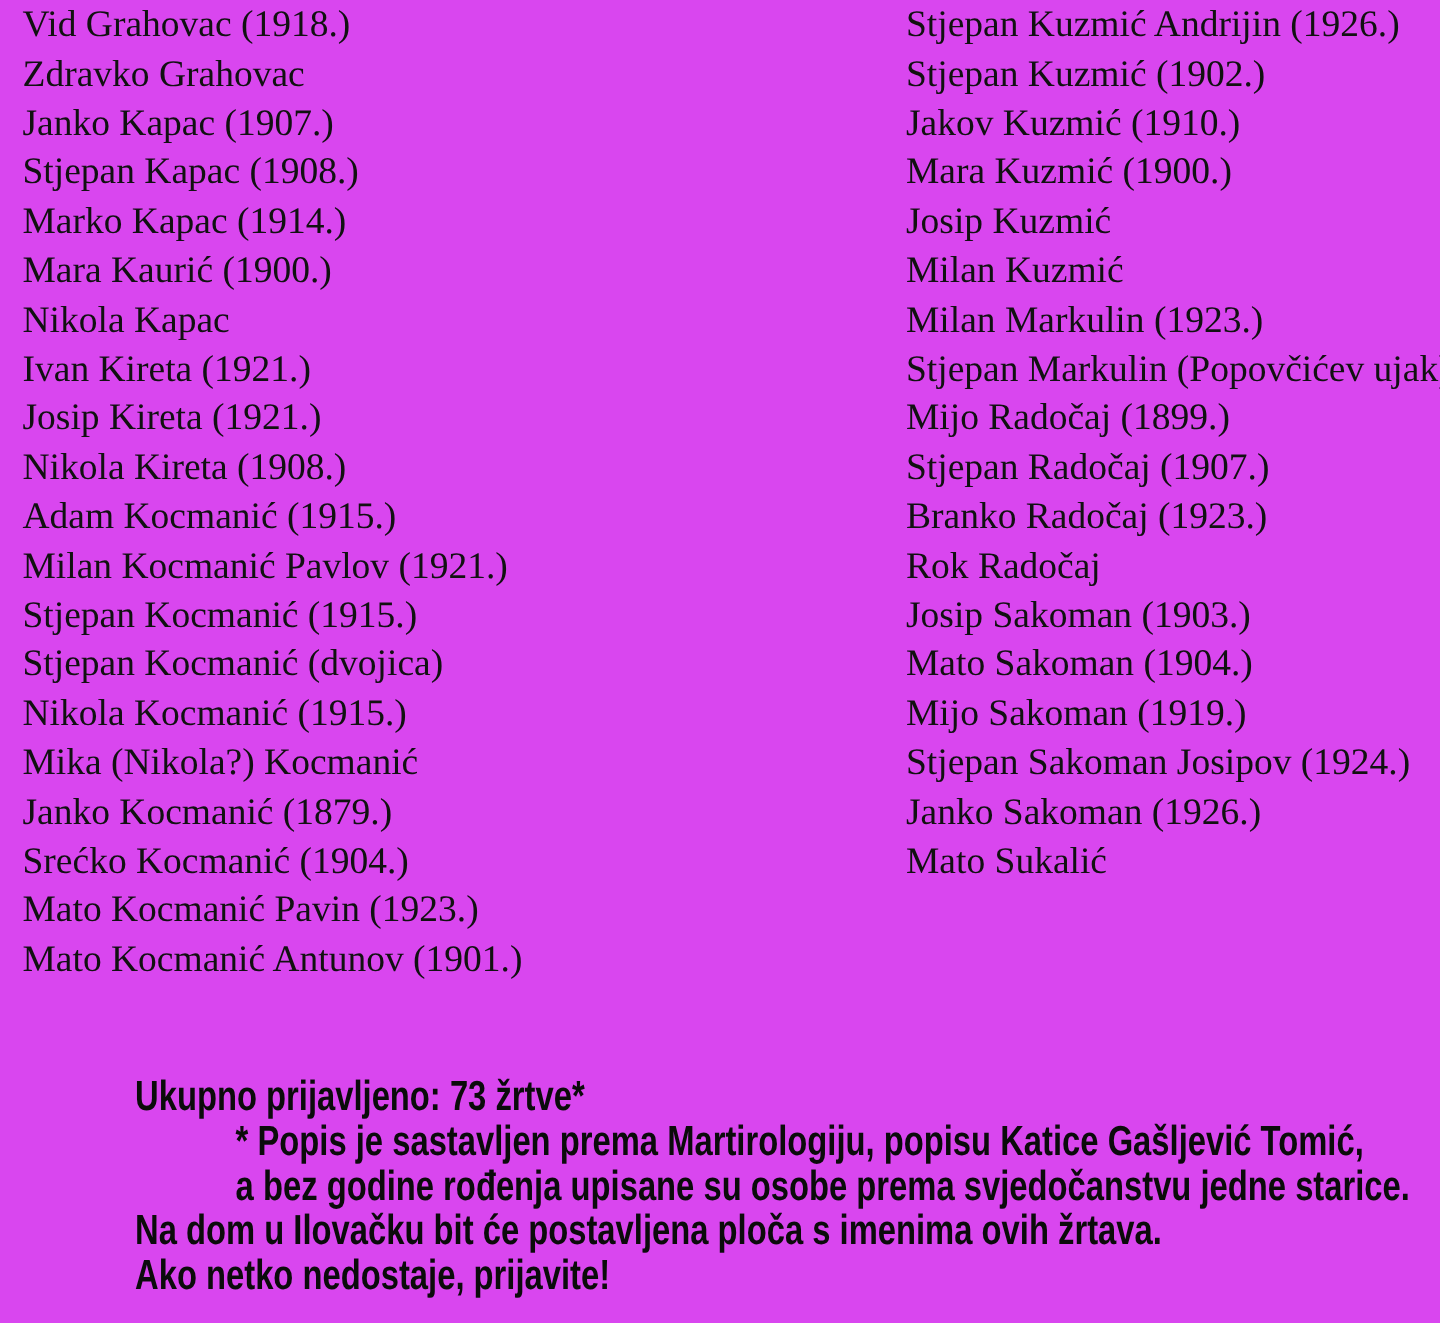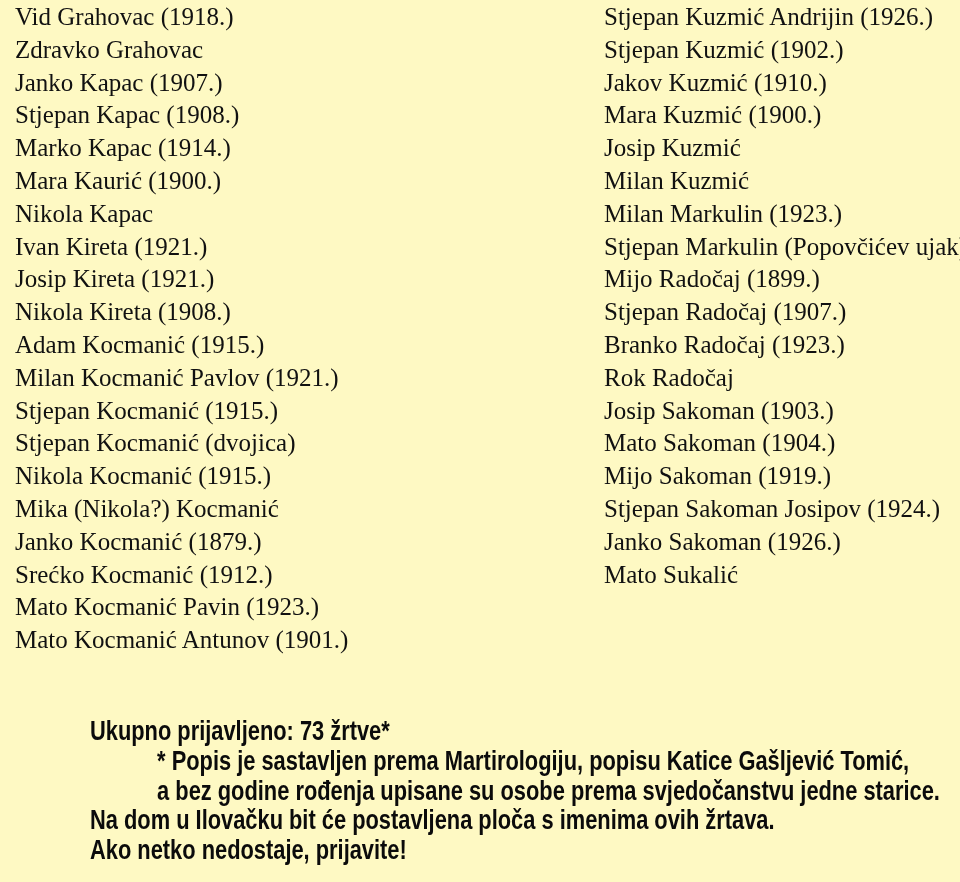--- a/index.html
+++ b/index.html
@@ -4,21 +4,21 @@
 <style>
   html, body {
     margin: 0;
     padding: 0;
     background: #ffffff;
   }
   .page {
     position: relative;
     width: 960px;
     height: 882px;
-    background: #fef9c3;
+    background: #d946ef;
     overflow: hidden;
     font-family: "Liberation Serif", "DejaVu Serif", serif;
     color: #111111;
   }
   .col {
     position: absolute;
     top: 1px;
     font-size: 25px;
     line-height: 32.8px;
     white-space: nowrap;
@@ -57,21 +57,21 @@
       <div class="line">Ivan Kireta (1921.)</div>
       <div class="line">Josip Kireta (1921.)</div>
       <div class="line">Nikola Kireta (1908.)</div>
       <div class="line">Adam Kocmanić (1915.)</div>
       <div class="line">Milan Kocmanić Pavlov (1921.)</div>
       <div class="line">Stjepan Kocmanić (1915.)</div>
       <div class="line">Stjepan Kocmanić (dvojica)</div>
       <div class="line">Nikola Kocmanić (1915.)</div>
       <div class="line">Mika (Nikola?) Kocmanić</div>
       <div class="line">Janko Kocmanić (1879.)</div>
-      <div class="line">Srećko Kocmanić (1912.)</div>
+      <div class="line">Srećko Kocmanić (1904.)</div>
       <div class="line">Mato Kocmanić Pavin (1923.)</div>
       <div class="line">Mato Kocmanić Antunov (1901.)</div>
     </div>
 
   <div class="col col-right">
       <div class="line">Stjepan Kuzmić Andrijin (1926.)</div>
       <div class="line">Stjepan Kuzmić (1902.)</div>
       <div class="line">Jakov Kuzmić (1910.)</div>
       <div class="line">Mara Kuzmić (1900.)</div>
       <div class="line">Josip Kuzmić</div>

